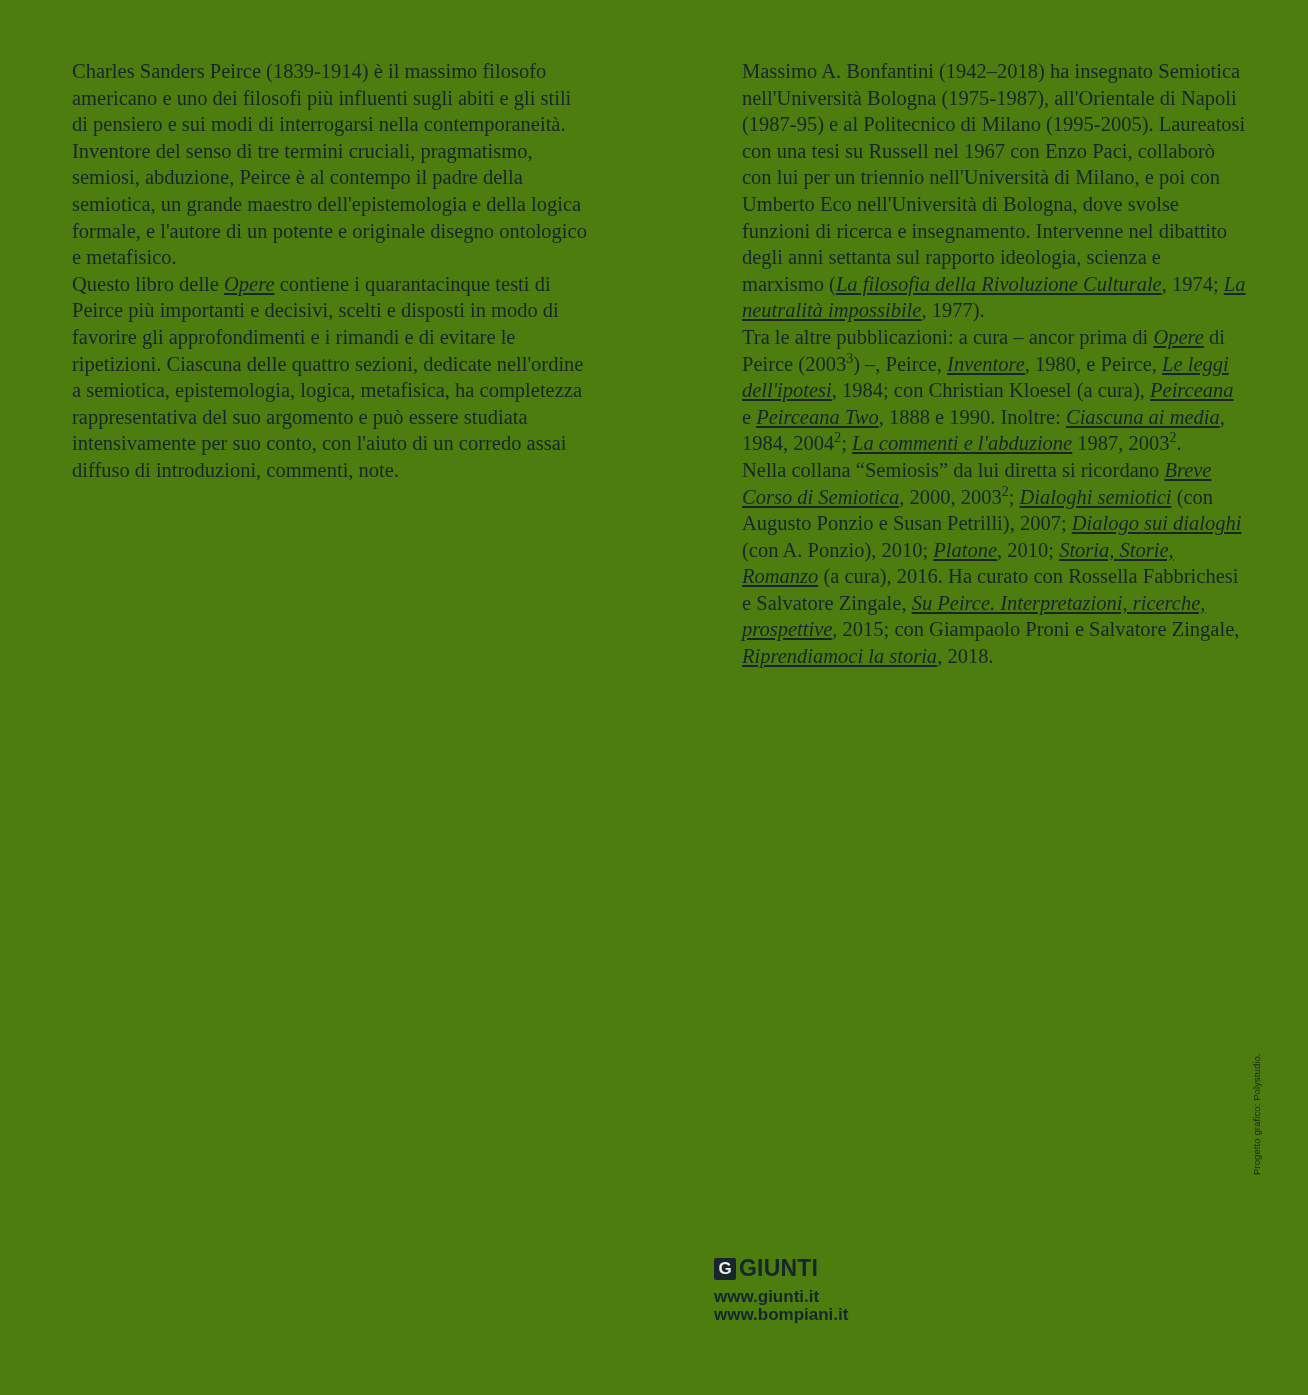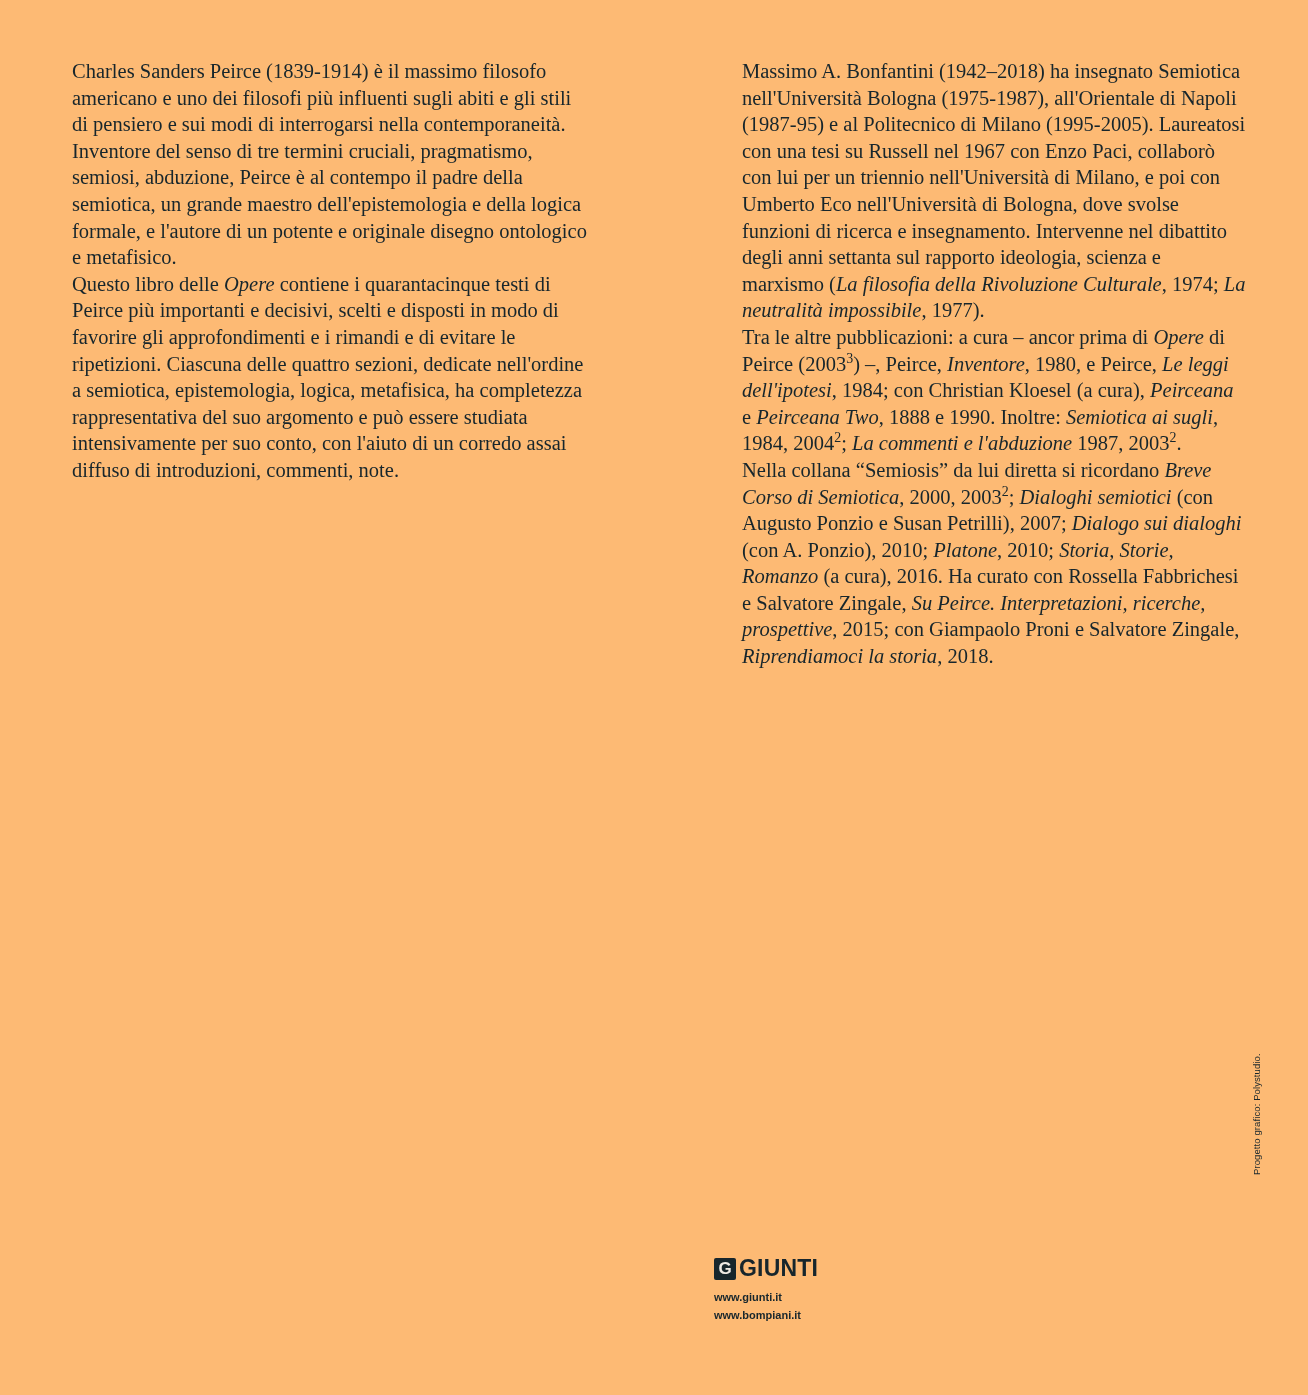--- a/index.html
+++ b/index.html
@@ -4,21 +4,21 @@
 <style>
   html, body {
     margin: 0;
     padding: 0;
     background: #f0ece6;
   }
   .page {
     position: relative;
     width: 1308px;
     height: 1395px;
-    background: #fdba74;
+    background: #4d7c0f;
     overflow: hidden;
     font-family: "Liberation Serif", "DejaVu Serif", serif;
     color: #1d2a30;
   }
   .col {
     position: absolute;
     top: 58px;
     font-size: 20.5px;
     line-height: 26.6px;
     color: #17262c;
@@ -30,20 +30,21 @@
   }
   .col-right {
     left: 742px;
     width: 505px;
   }
   .col p {
     margin: 0;
   }
   .col i, .col em {
     font-style: italic;
+    text-decoration: underline;
   }
   sup {
     font-size: 0.68em;
     vertical-align: super;
     line-height: 0;
   }
   .footer {
     position: absolute;
     left: 714px;
     top: 1255px;
@@ -70,21 +71,21 @@
   .logo-text {
     font-family: "Liberation Sans", sans-serif;
     font-weight: bold;
     font-size: 23px;
     letter-spacing: 0.2px;
     color: #17262c;
   }
   .url {
     font-family: "Liberation Sans", sans-serif;
     font-weight: bold;
-    font-size: 11px;
+    font-size: 17px;
     line-height: 18px;
     color: #17262c;
   }
   .credit {
     position: absolute;
     left: 1251px;
     top: 1175px;
     width: 160px;
     transform: rotate(-90deg);
     transform-origin: left top;
@@ -100,21 +101,21 @@
 
 <div class="page">
 
   <div class="col col-left">
     <p>Charles Sanders Peirce (1839-1914) è il massimo filosofo americano e uno dei filosofi più influenti sugli abiti e gli stili di pensiero e sui modi di interrogarsi nella contemporaneità. Inventore del senso di tre termini cruciali, pragmatismo, semiosi, abduzione, Peirce è al contempo il padre della semiotica, un grande maestro dell'epistemologia e della logica formale, e l'autore di un potente e originale disegno ontologico e metafisico.</p>
     <p>Questo libro delle <i>Opere</i> contiene i quarantacinque testi di Peirce più importanti e decisivi, scelti e disposti in modo di favorire gli approfondimenti e i rimandi e di evitare le ripetizioni. Ciascuna delle quattro sezioni, dedicate nell'ordine a semiotica, epistemologia, logica, metafisica, ha completezza rappresentativa del suo argomento e può essere studiata intensivamente per suo conto, con l'aiuto di un corredo assai diffuso di introduzioni, commenti, note.</p>
   </div>
 
   <div class="col col-right">
     <p>Massimo A. Bonfantini (1942–2018) ha insegnato Semiotica nell'Università Bologna (1975-1987), all'Orientale di Napoli (1987-95) e al Politecnico di Milano (1995-2005). Laureatosi con una tesi su Russell nel 1967 con Enzo Paci, collaborò con lui per un triennio nell'Università di Milano, e poi con Umberto Eco nell'Università di Bologna, dove svolse funzioni di ricerca e insegnamento. Intervenne nel dibattito degli anni settanta sul rapporto ideologia, scienza e marxismo (<i>La filosofia della Rivoluzione Culturale</i>, 1974; <i>La neutralità impossibile</i>, 1977).</p>
-    <p>Tra le altre pubblicazioni: a cura – ancor prima di <i>Opere</i> di Peirce (2003<sup>3</sup>) –, Peirce, <i>Inventore</i>, 1980, e Peirce, <i>Le leggi dell'ipotesi</i>, 1984; con Christian Kloesel (a cura), <i>Peirceana</i> e <i>Peirceana Two</i>, 1888 e 1990. Inoltre: <i>Semiotica ai sugli</i>, 1984, 2004<sup>2</sup>; <i>La commenti e l'abduzione</i> 1987, 2003<sup>2</sup>.</p>
+    <p>Tra le altre pubblicazioni: a cura – ancor prima di <i>Opere</i> di Peirce (2003<sup>3</sup>) –, Peirce, <i>Inventore</i>, 1980, e Peirce, <i>Le leggi dell'ipotesi</i>, 1984; con Christian Kloesel (a cura), <i>Peirceana</i> e <i>Peirceana Two</i>, 1888 e 1990. Inoltre: <i>Ciascuna ai media</i>, 1984, 2004<sup>2</sup>; <i>La commenti e l'abduzione</i> 1987, 2003<sup>2</sup>.</p>
     <p>Nella collana “Semiosis” da lui diretta si ricordano <i>Breve Corso di Semiotica</i>, 2000, 2003<sup>2</sup>; <i>Dialoghi semiotici</i> (con Augusto Ponzio e Susan Petrilli), 2007; <i>Dialogo sui dialoghi</i> (con A. Ponzio), 2010; <i>Platone</i>, 2010; <i>Storia, Storie, Romanzo</i> (a cura), 2016. Ha curato con Rossella Fabbrichesi e Salvatore Zingale, <i>Su Peirce. Interpretazioni, ricerche, prospettive</i>, 2015; con Giampaolo Proni e Salvatore Zingale, <i>Riprendiamoci la storia</i>, 2018.</p>
   </div>
 
   <div class="footer">
     <div class="logo-row">
       <span class="logo-mark">G</span>
       <span class="logo-text">GIUNTI</span>
     </div>
     <div class="url">www.giunti.it</div>
     <div class="url">www.bompiani.it</div>

